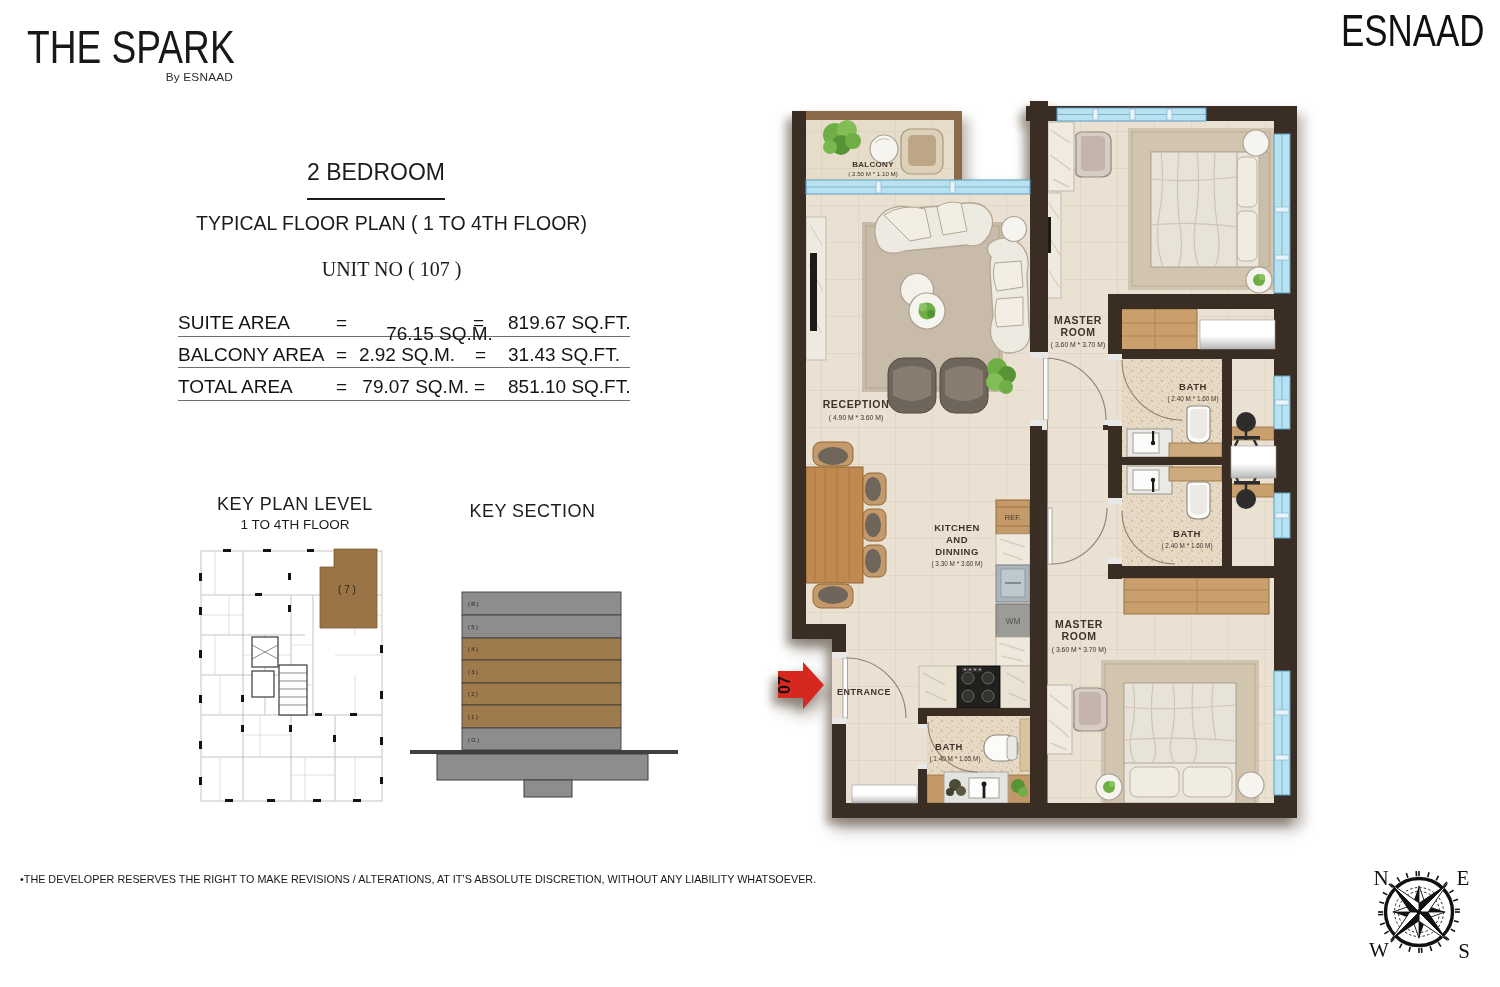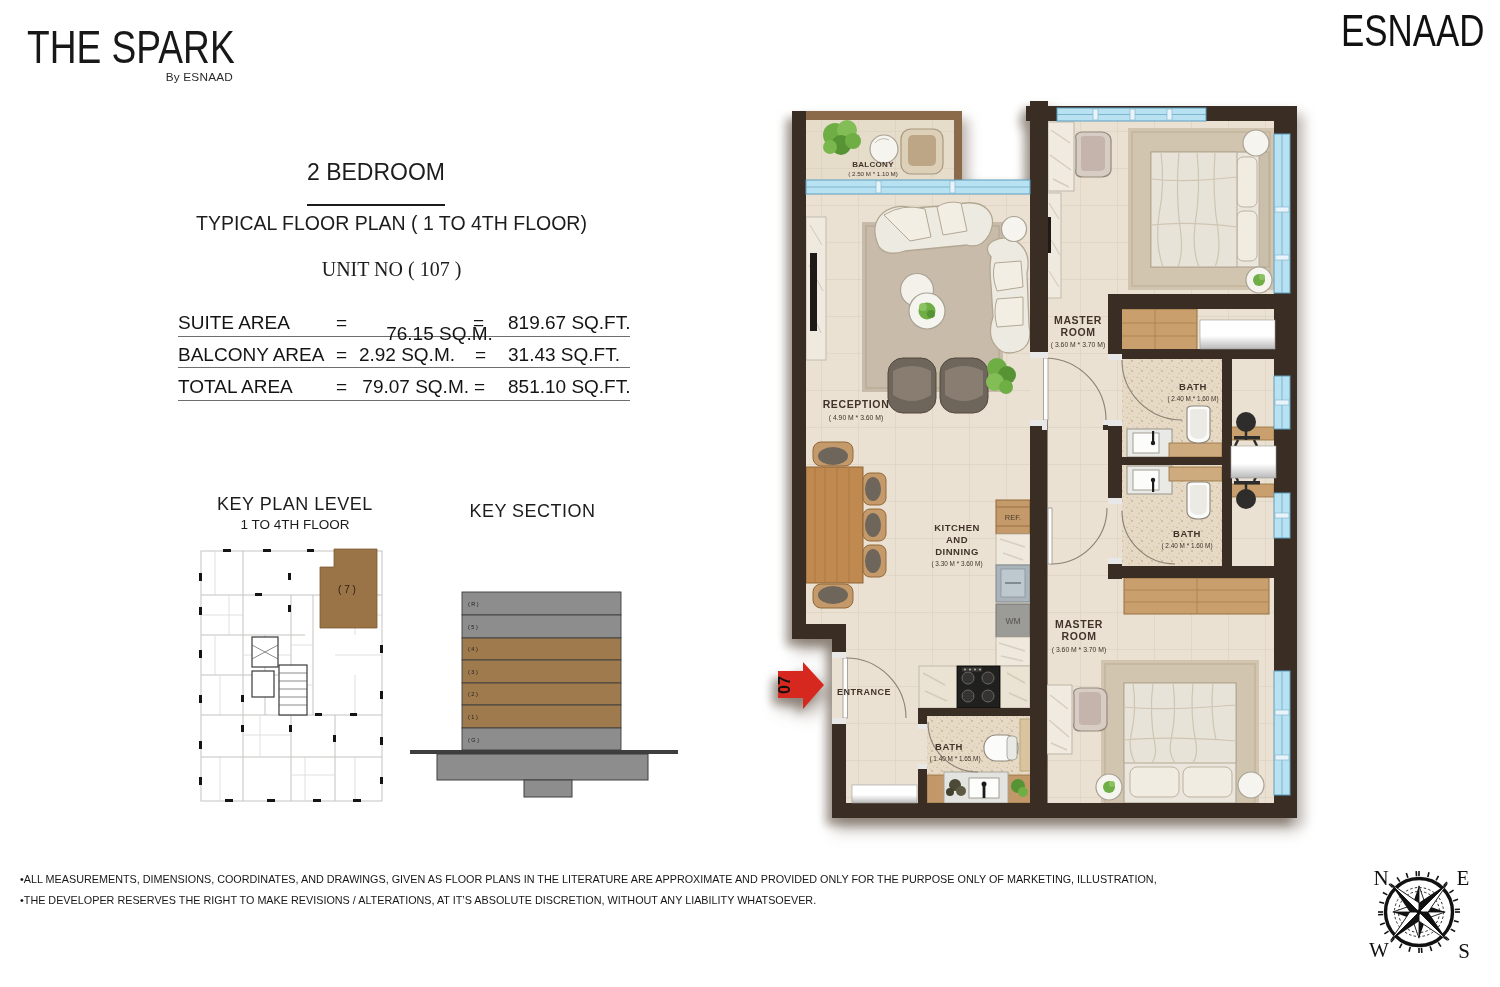--- a/index.html
+++ b/index.html
@@ -12,21 +12,21 @@
 <body>
 
 <div class="abs" style="left:27px;top:19px;width:206px;">
   <div style="font-size:47px;color:#181818;font-weight:400;white-space:nowrap;transform:scaleX(0.79);transform-origin:0 0;">THE SPARK</div>
   <div style="font-size:11.8px;color:#2a2a2a;text-align:right;margin-top:-4px;letter-spacing:0.2px;">By ESNAAD</div>
 </div>
 
 <div class="abs" style="left:1341px;top:5px;width:180px;font-size:45px;letter-spacing:0px;color:#111;transform:scaleX(0.775);transform-origin:0 0;">ESNAAD</div>
 
 <div class="abs ctr" style="left:240px;top:159px;width:272px;font-size:23px;color:#1c1c1c;">
-  <span style="display:inline-block;border-bottom:2px solid #1c1c1c;padding-bottom:18px;white-space:nowrap;transform:scaleX(1.0);">2 BEDROOM</span>
+  <span style="display:inline-block;border-bottom:2px solid #1c1c1c;padding-bottom:12px;white-space:nowrap;transform:scaleX(1.0);">2 BEDROOM</span>
 </div>
 
 <div class="abs ctr" style="left:100px;top:212px;width:583px;font-size:19.5px;color:#1c1c1c;white-space:nowrap;">TYPICAL FLOOR PLAN ( 1 TO 4TH FLOOR)</div>
 
 <div class="abs ctr" style="left:100px;top:258px;width:583px;font-size:20px;color:#1c1c1c;white-space:nowrap;font-family:Liberation Serif, serif;">UNIT NO ( 107 )</div>
 
 <div class="abs" style="left:178px;top:310px;width:452px;font-size:19px;color:#141414;white-space:nowrap;">
 
   <div style="position:relative;height:26px;border-bottom:1.6px solid #6e6e6e;">
     <span style="position:absolute;left:0;top:2px;">SUITE AREA</span>
@@ -562,21 +562,20 @@
 
 <g>
   <rect x="-7" y="576" width="26" height="27" fill="#d6281e"></rect>
   <polygon points="18,567 39,590 18,614" fill="#d6281e"></polygon>
   <text x="5" y="590" font-size="16" font-weight="bold" fill="#111" font-family="Liberation Sans, sans-serif" text-anchor="middle" transform="rotate(-90 5 590)">07</text>
 </g>
 
 </svg>
 
 <div class="abs" style="left:20px;top:869px;width:1280px;font-size:10.8px;color:#161616;line-height:20.6px;">
-  <div>•ALL MEASUREMENTS, DIMENSIONS, COORDINATES, AND DRAWINGS, GIVEN AS FLOOR PLANS IN THE LITERATURE ARE APPROXIMATE AND PROVIDED ONLY FOR THE PURPOSE ONLY OF MARKETING, ILLUSTRATION,</div>
   <div>•THE DEVELOPER RESERVES THE RIGHT TO MAKE REVISIONS / ALTERATIONS, AT IT’S ABSOLUTE DISCRETION, WITHOUT ANY LIABILITY WHATSOEVER.</div>
 </div>
 
 <svg class="abs" style="left:1362px;top:858px;" width="114" height="112" viewBox="0 0 114 112">
   <g transform="translate(57,54)">
 
     <g stroke="#111" stroke-width="1.6">
       <g id="tk">
         <line x1="0" y1="-36" x2="0" y2="-41"></line>
         <line x1="8.8" y1="-34.9" x2="10" y2="-39.7"></line>

